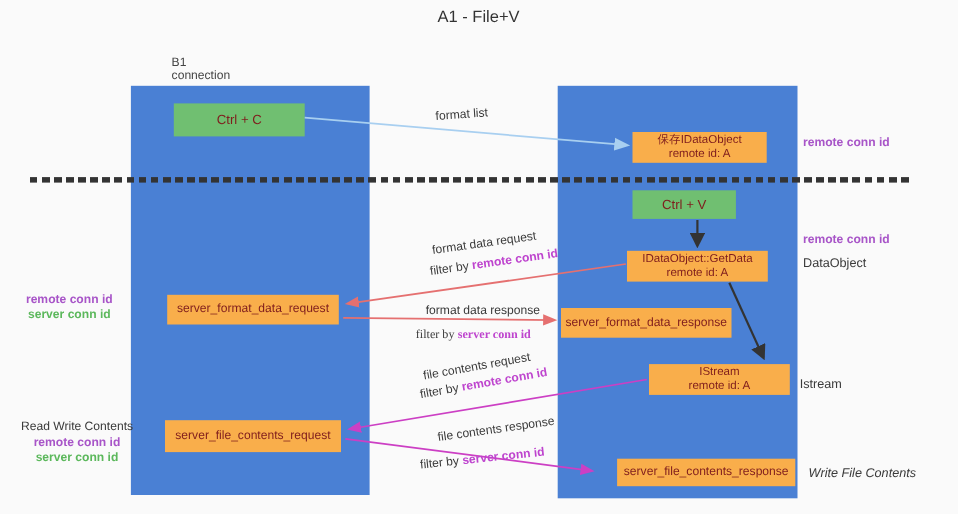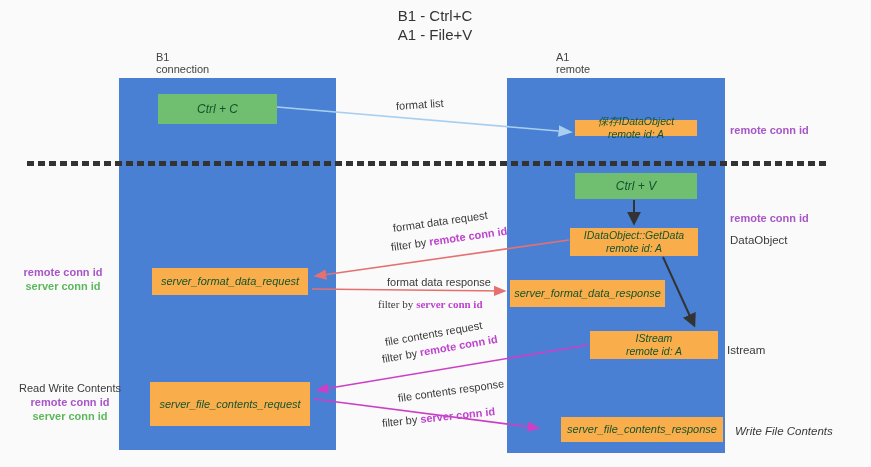--- a/index.html
+++ b/index.html
@@ -10,68 +10,63 @@
            font-size:15px; color:#333; line-height:19px; }
 
   .colhdr { position:absolute; font-size:11px; color:#444; line-height:12px; z-index:5; }
 
   .col { position:absolute; background:#4a80d4; z-index:1; }
 
   .dashline { position:absolute; left:27px; top:161px; width:803px; height:5px; z-index:2;
               background:repeating-linear-gradient(90deg,#333 0 7px,transparent 7px 11px); }
 
   .box { position:absolute; display:flex; flex-direction:column; align-items:center;
-         justify-content:center; color:#14532d; text-align:center; z-index:3;font-style:italic; }
+         justify-content:center; color:#7f1d1d; text-align:center; z-index:3; }
   .green  { background:#70bf71; font-size:12px; }
   .orange { background:#f9ae4b; font-size:10.5px; line-height:13px; }
 
   .overlay { position:absolute; left:0; top:0; z-index:4; pointer-events:none; }
 
   .lbl { position:absolute; font-size:11px; color:#3a3a3a; white-space:nowrap; z-index:5; }
   .rot { transform-origin:left center; }
   .purple  { color:#a855c8; font-weight:bold; }
   .greentx { color:#5cb85c; font-weight:bold; }
   .magenta { color:#be44ce; font-weight:bold; }
   .pfx { margin-right:3px; }
   .sideblock { text-align:center; line-height:14px; }
 </style>
 </head>
 <body>
 
 <div class="stage">
 
   <div class="title">
-    <div>B1 - Ctrl+C</div>
     <div>A1 - File+V</div>
   </div>
 
   <div class="colhdr" style="left:156px; top:51px; width:120px;">
     <div>B1</div>
     <div>connection</div>
-  </div>
-  <div class="colhdr" style="left:556px; top:51px; width:120px;">
-    <div>A1</div>
-    <div>remote</div>
   </div>
 
   <div class="col" style="left:119px; top:78px; width:217px; height:372px;"></div>
   <div class="col" style="left:507px; top:78px; width:218px; height:375px;"></div>
 
   <div class="dashline"></div>
 
   <div class="box green" style="left:158px; top:94px; width:119px; height:30px;">
     <div>Ctrl + C</div>
   </div>
 
-  <div class="box orange" style="left:575px; top:120px; width:122px; height:16px;">
+  <div class="box orange" style="left:575px; top:120px; width:122px; height:28px;">
     <div>保存IDataObject</div>
     <div>remote id: A</div>
   </div>
 
-  <div class="box green" style="left:575px; top:173px; width:122px; height:26px;">
+  <div class="box green" style="left:575px; top:173px; width:94px; height:26px;">
     <div>Ctrl + V</div>
   </div>
 
   <div class="box orange" style="left:570px; top:228px; width:128px; height:28px;">
     <div>IDataObject::GetData</div>
     <div>remote id: A</div>
   </div>
 
   <div class="box orange" style="left:152px; top:268px; width:156px; height:27px; font-size:11px;">
     <div>server_format_data_request</div>
@@ -79,21 +74,21 @@
 
   <div class="box orange" style="left:510px; top:280px; width:155px; height:27px; font-size:11px;">
     <div>server_format_data_response</div>
   </div>
 
   <div class="box orange" style="left:590px; top:331px; width:128px; height:28px;">
     <div>IStream</div>
     <div>remote id: A</div>
   </div>
 
-  <div class="box orange" style="left:150px; top:382px; width:160px; height:44px; font-size:11px;justify-content:center;">
+  <div class="box orange" style="left:150px; top:382px; width:160px; height:29px; font-size:11px;justify-content:center;">
     <div>server_file_contents_request</div>
   </div>
 
   <div class="box orange" style="left:545px; top:417px; width:162px; height:25px; font-size:11px;margin-left:16px;">
     <div>server_file_contents_response</div>
   </div>
 
   <svg class="overlay" width="871" height="467" viewBox="0 0 871 467">
     <defs>
       <marker id="mBlue" viewBox="0 0 10 10" refX="8" refY="5" markerWidth="9" markerHeight="9" orient="auto">

